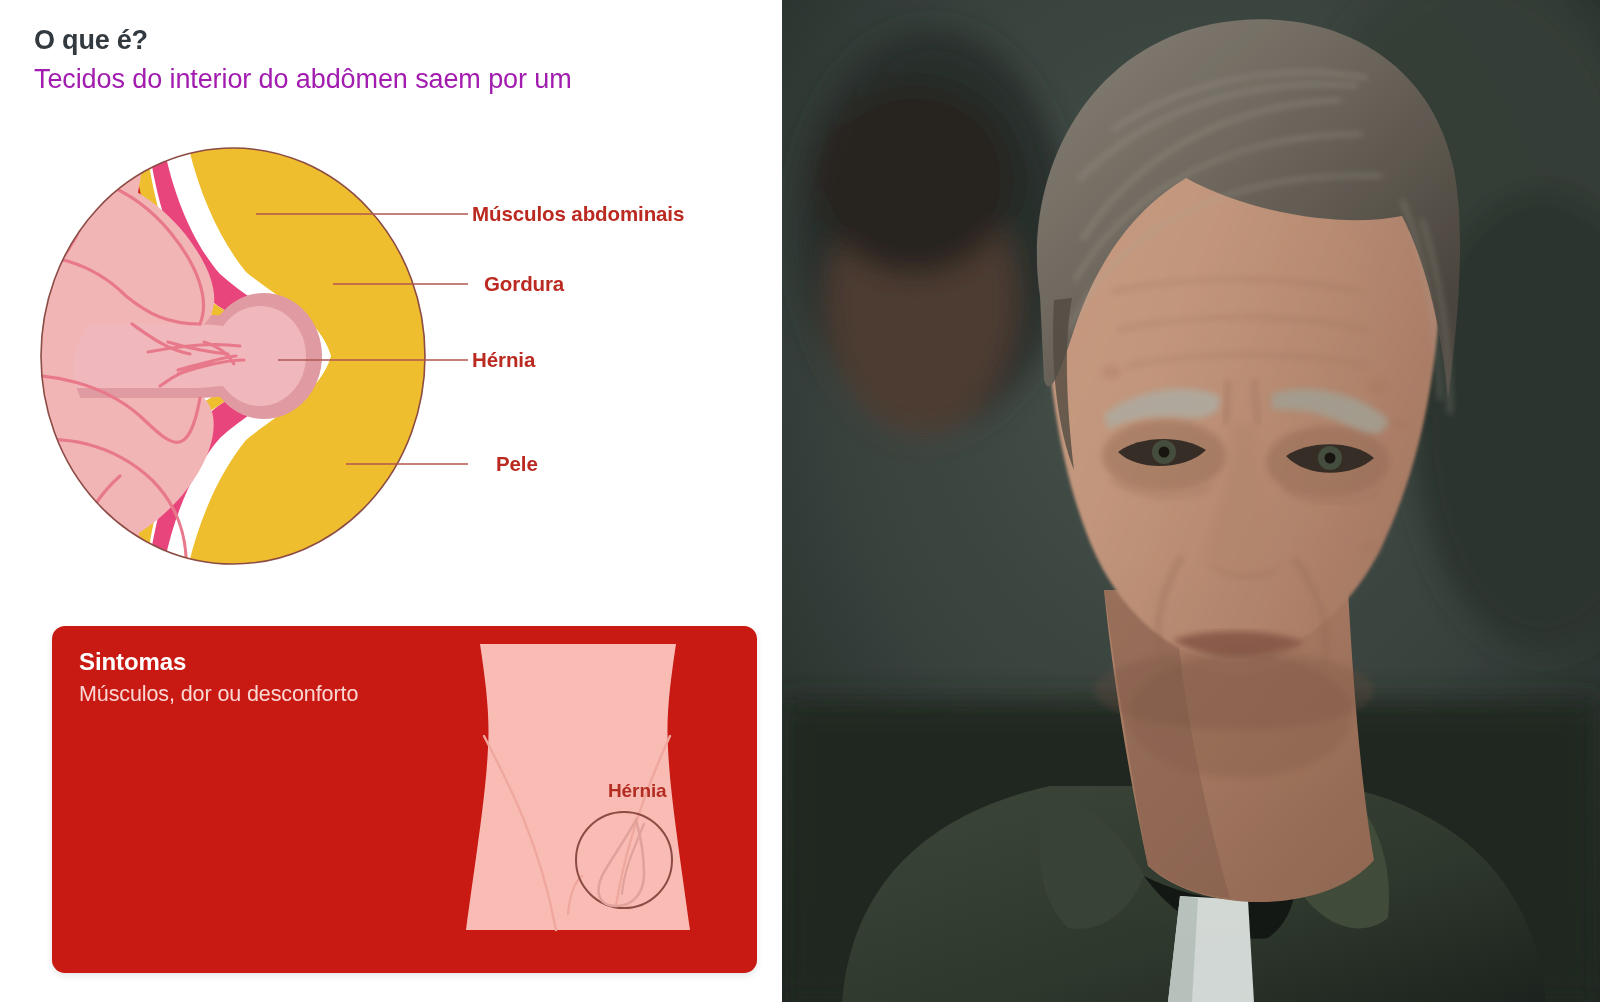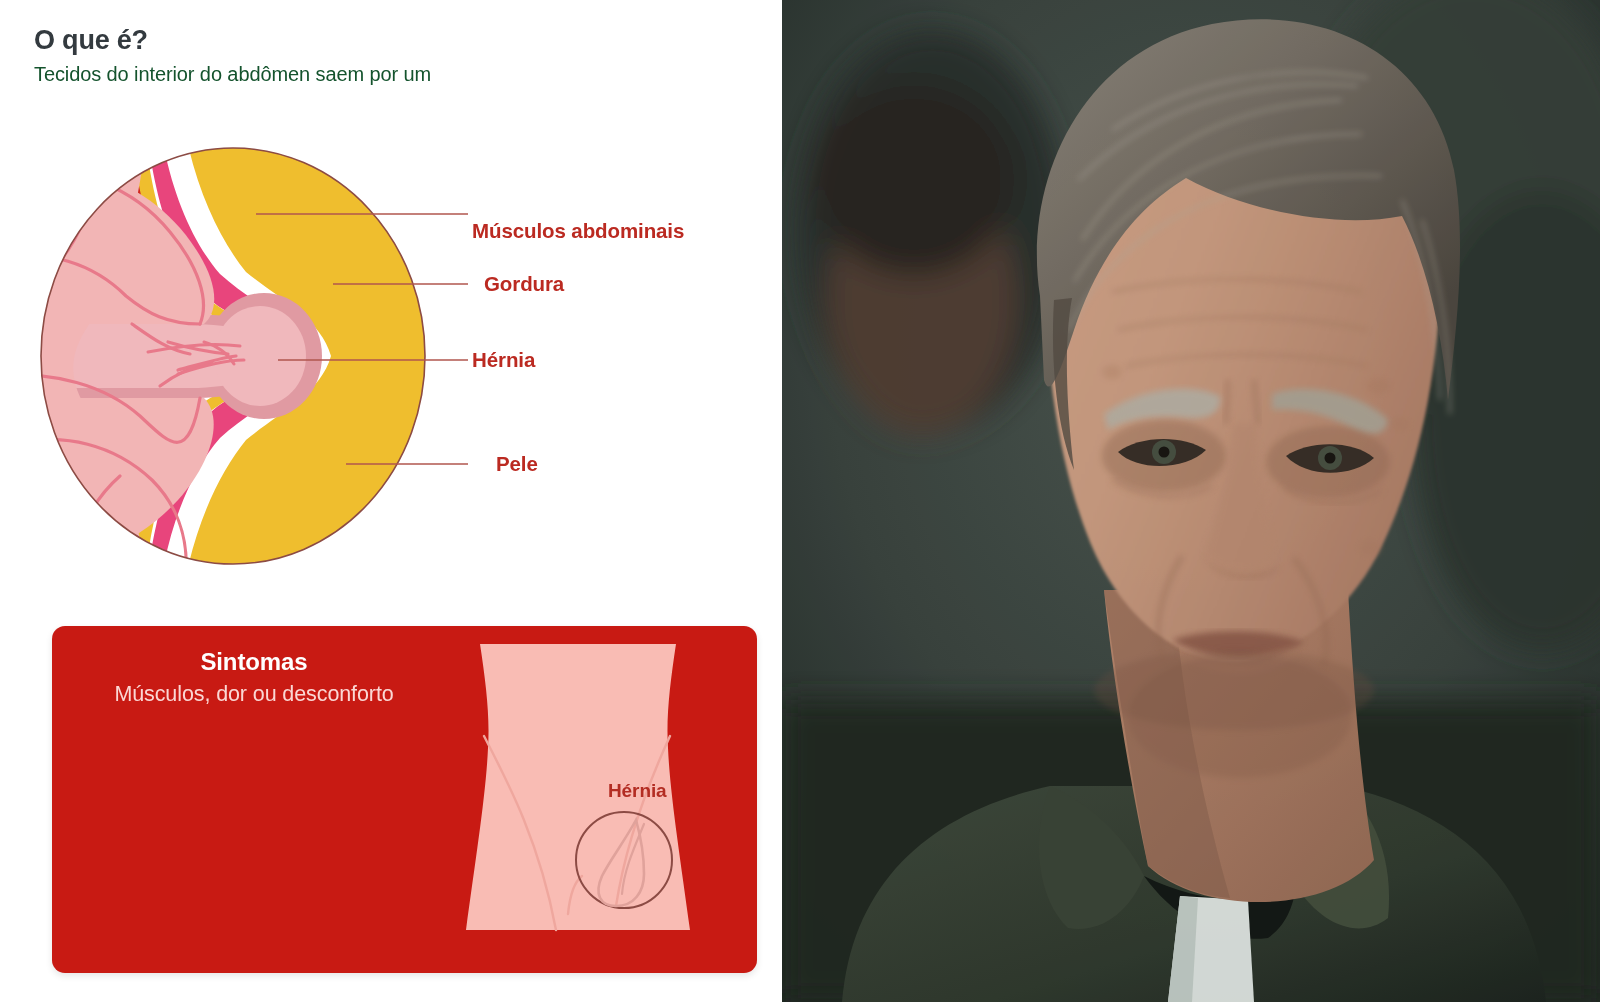--- a/index.html
+++ b/index.html
@@ -18,48 +18,47 @@
     flex:0 0 782px;
   }
 
   
   #header-block{position:absolute;left:34px;top:24px;width:720px;}
   #page-title{
     font-size:27px;font-weight:bold;color:#333a3f;
     letter-spacing:-0.2px;margin:0 0 4px 0;line-height:1.2;
   }
   .subtitle-line{
-    font-size:20px;color:#14532d;line-height:1.42;
+    font-size:27px;color:#a21caf;line-height:1.42;
     letter-spacing:-0.1px;
   }
 
   
   #diagram-area{position:absolute;left:28px;top:146px;width:740px;height:450px;}
   #cross-section-svg{display:block;}
 
   
   .callout-label{
     position:absolute;
     font-size:20.5px;font-weight:bold;color:#bb2a21;
     letter-spacing:-0.1px;white-space:nowrap;
   }
-  #label-musculos{left:472px;top:203px;margin-top:17px;}
+  #label-musculos{left:472px;top:203px;}
   #label-gordura{left:472px;top:272px;}
   #label-hernia{left:472px;top:350px;}
   #label-pele{left:472px;top:452px;}
 
   
   #symptoms-card{
     position:absolute;left:52px;top:626px;
     width:705px;height:347px;
     background:#c81a13;
     border-radius:13px;
     box-shadow:0 3px 7px rgba(0,0,0,.10);
     overflow:hidden;
-    text-align:center;
   }
   #symptoms-text{position:absolute;left:27px;top:22px;width:350px;}
   #symptoms-heading{
     font-size:24px;font-weight:bold;color:#ffffff;
     margin:0 0 3px 0;letter-spacing:-0.1px;
   }
   .symptoms-line{
     font-size:21.5px;color:#fbd7d4;line-height:1.4;letter-spacing:-0.1px;
   }
   #body-illustration{

